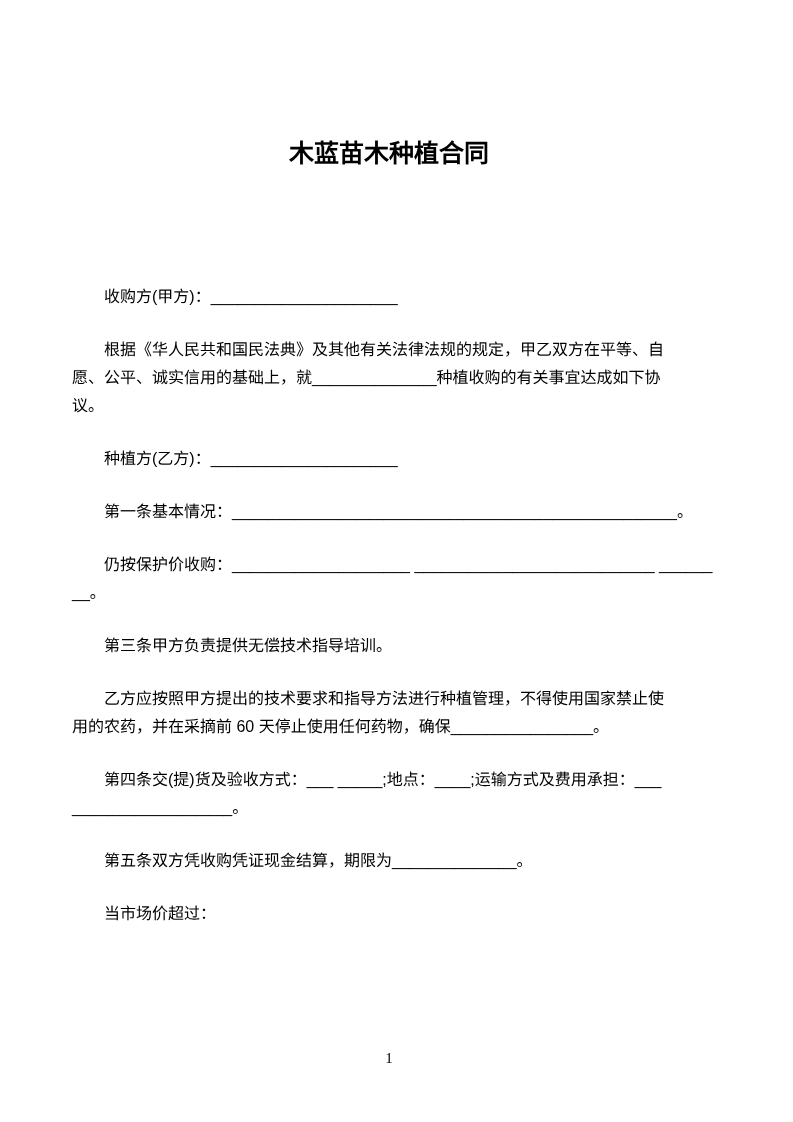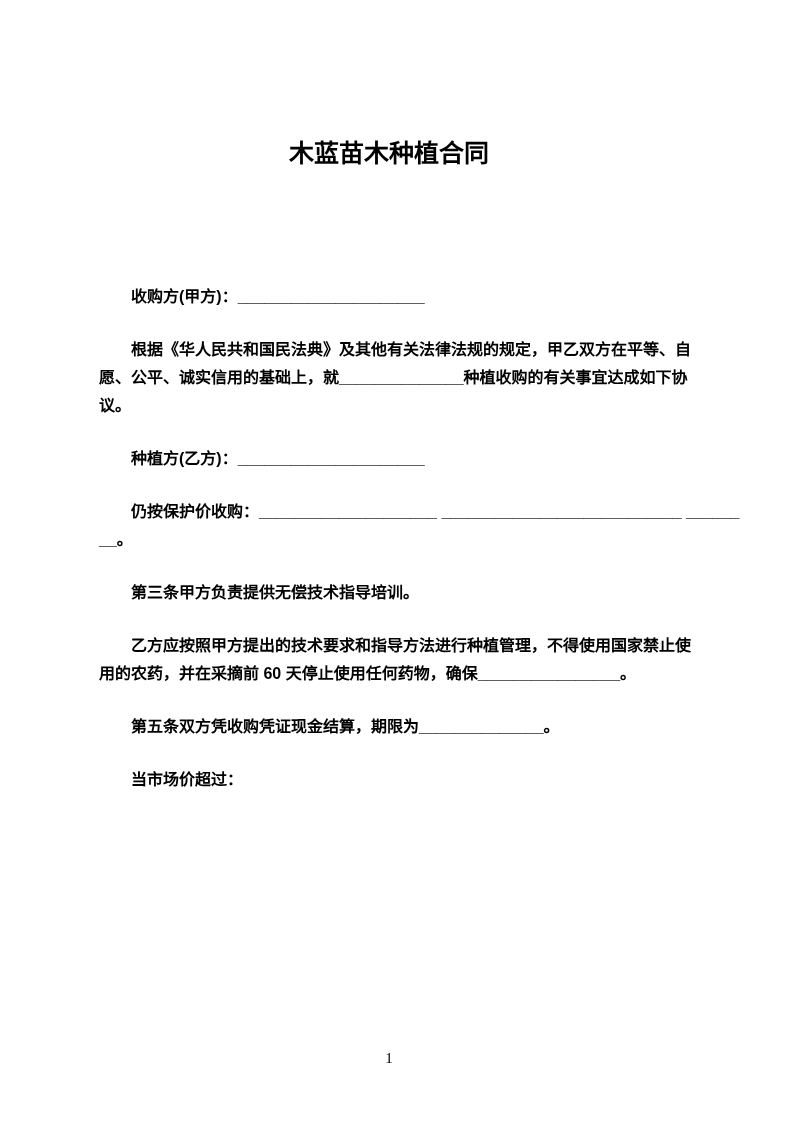--- a/index.html
+++ b/index.html
@@ -19,23 +19,22 @@
   .doc-title {
     margin: 0;
     padding-top: 136px;
     margin-bottom: 113px;
     text-align: center;
     font-size: 25px;
     line-height: 34px;
     font-weight: bold;
   }
   .content {
-    margin-left: 99px;
+    margin-left: 72px;
     width: 600px;
-    font-weight: bold;
   }
   .para {
     margin: 0 0 25px 0;
     font-size: 16px;
     line-height: 28px;
     white-space: pre;
     text-indent: 32px;
   }
   .footer-pagenum {
     position: absolute;
@@ -54,24 +53,27 @@
 <div class="page">
 
   <h1 class="doc-title">木蓝苗木种植合同</h1>
 
   <div class="content">
     <p class="para">收购方(甲方)：_____________________</p>
     <p class="para">根据《华人民共和国民法典》及其他有关法律法规的规定，甲乙双方在平等、自
 愿、公平、诚实信用的基础上，就______________种植收购的有关事宜达成如下协
 议。</p>
     <p class="para">种植方(乙方)：_____________________</p>
+    <p class="para">第一条基本情况：__________________________________________________。</p>
     <p class="para">仍按保护价收购：____________________ ___________________________ ______
 __。</p>
     <p class="para">第三条甲方负责提供无偿技术指导培训。</p>
     <p class="para">乙方应按照甲方提出的技术要求和指导方法进行种植管理，不得使用国家禁止使
 用的农药，并在采摘前 60 天停止使用任何药物，确保________________。</p>
+    <p class="para">第四条交(提)货及验收方式：___ _____;地点：____;运输方式及费用承担：___
+__________________。</p>
     <p class="para">第五条双方凭收购凭证现金结算，期限为______________。</p>
     <p class="para">当市场价超过：</p>
   </div>
 
   <div class="footer-pagenum">1</div>
 
 </div>
 
 </body></html>

